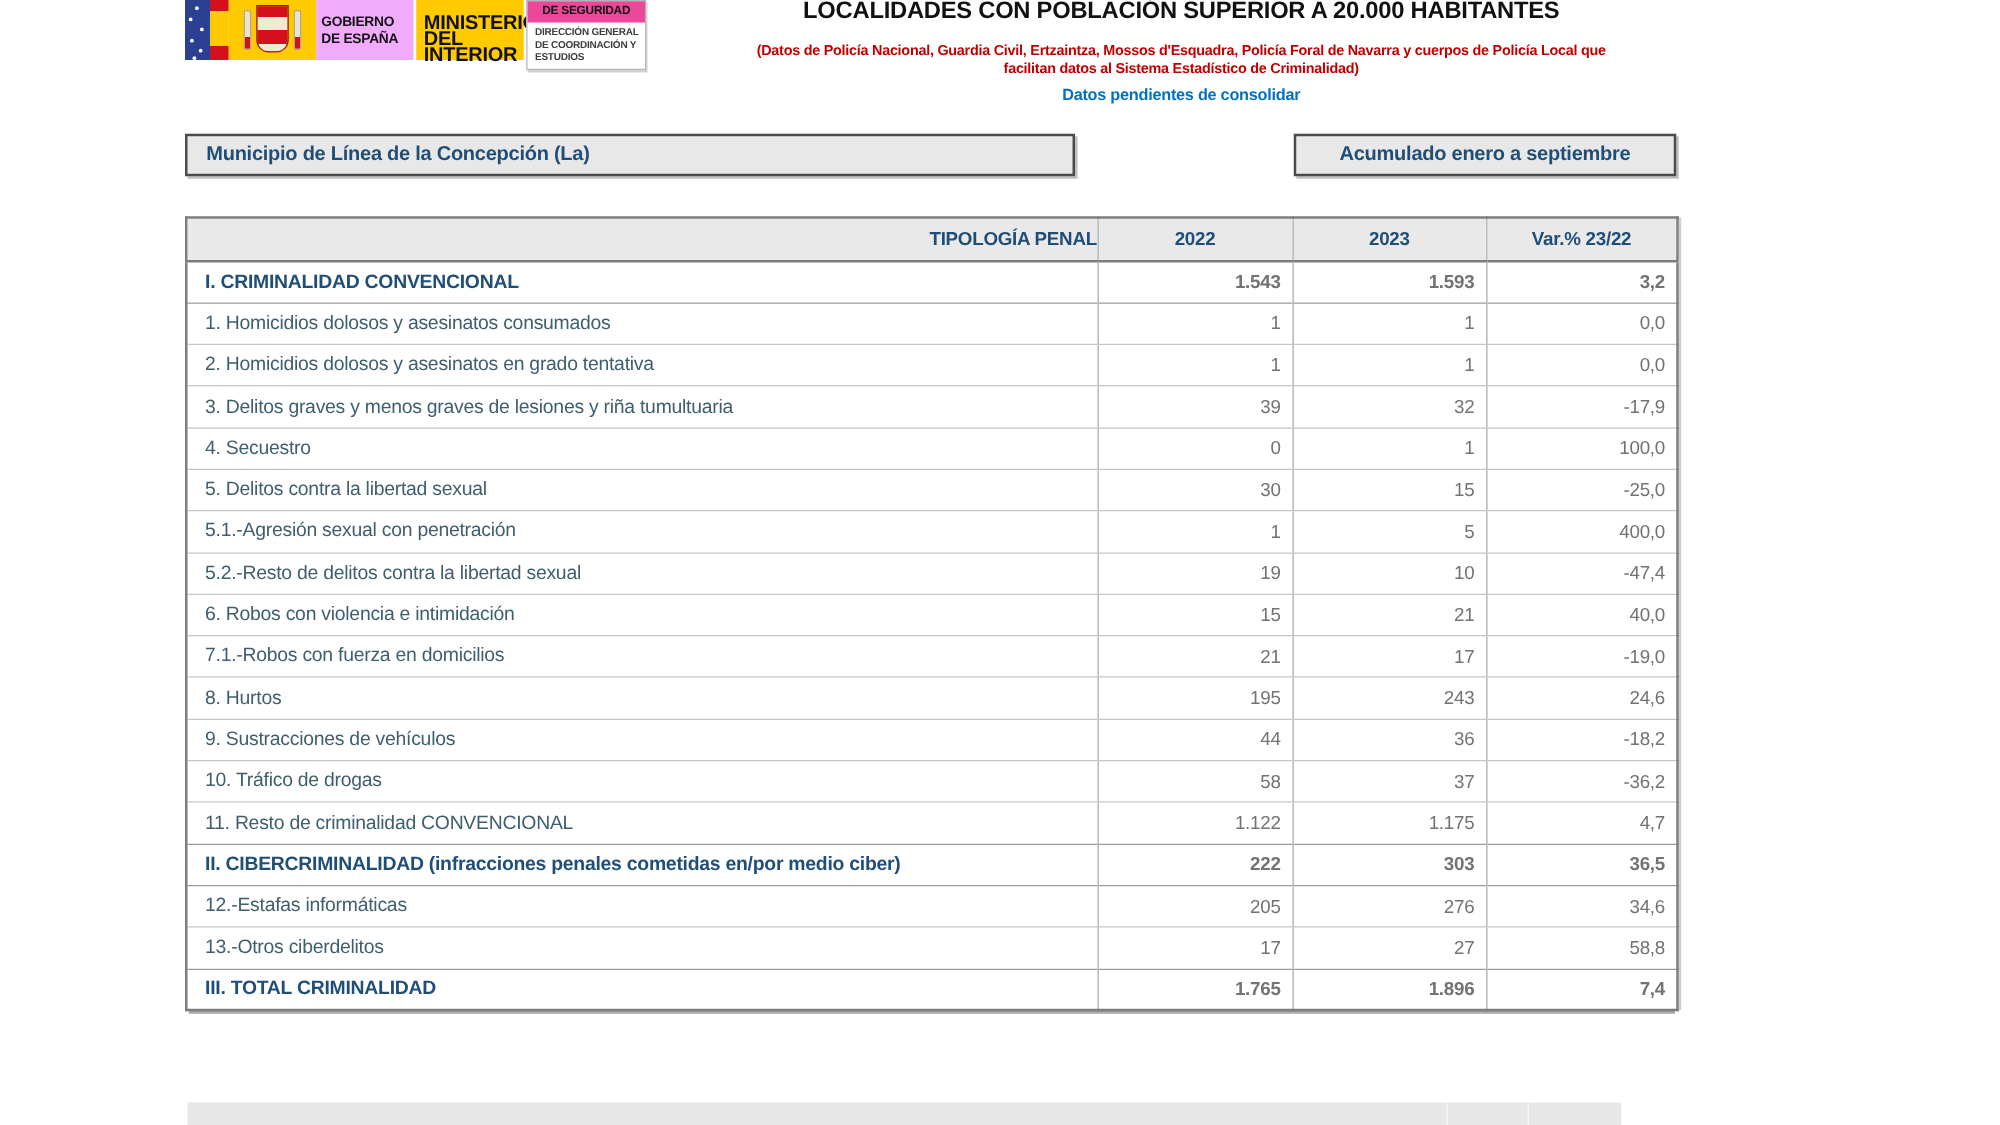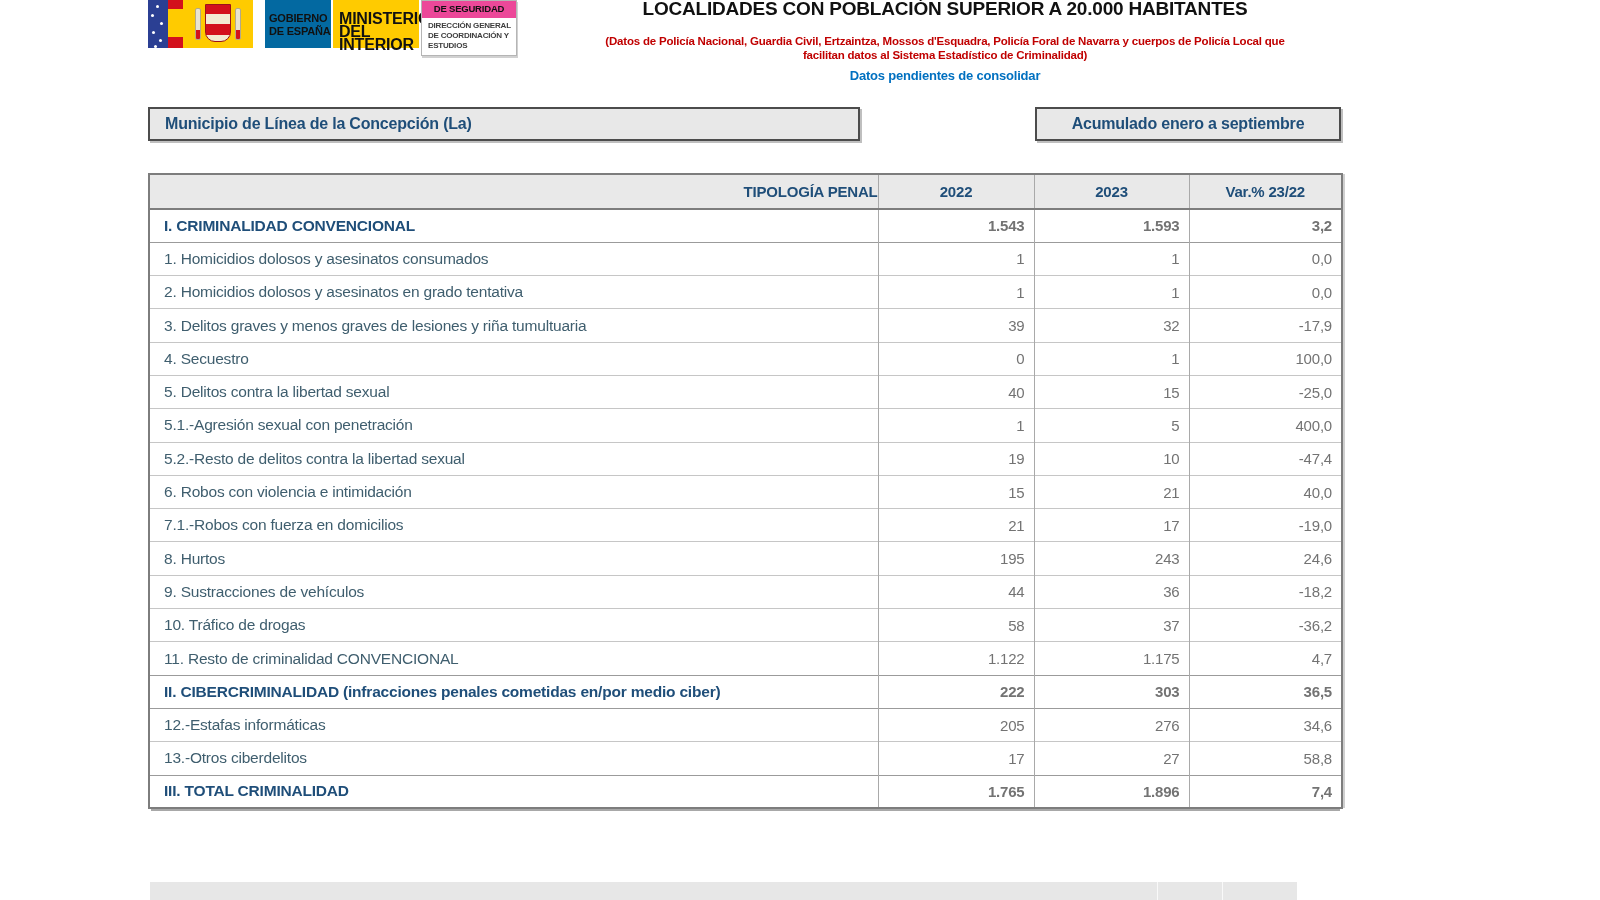--- a/index.html
+++ b/index.html
@@ -20,22 +20,22 @@
   }
   .flag-strip { position:absolute; left:20px; top:0; width:15px; height:48px;
     background:linear-gradient(to bottom, #d3101c 0 9px, #ffcb00 9px 37px, #d3101c 37px 48px); }
   .crest-zone { position:absolute; left:35px; top:0; width:70px; height:48px; background:#ffcb00; }
   .shield { position:absolute; left:22px; top:4px; width:26px; height:38px;
     background:linear-gradient(to bottom, #d3101c 0 9px, #f3ead2 9px 19px, #d3101c 19px 30px, #f3ead2 30px 38px);
     border:1px solid #9a121b; border-radius:0 0 10px 10px; }
   .pillar-l, .pillar-r { position:absolute; top:8px; width:6px; height:32px;
     background:linear-gradient(to bottom,#e9e4d2 0 70%, #d3101c 70% 100%); border:1px solid #b3a98a; border-radius:2px; }
   .pillar-l { left:12px; } .pillar-r { right:12px; }
-  .gob-zone { position:absolute; left:105px; top:0; width:78px; height:48px; background:#0369a1;
-    font-weight:bold; font-size:11px; line-height:13px; color:#111; padding:12px 0 0 4px;margin-left:12px; }
+  .gob-zone { position:absolute; left:105px; top:0; width:78px; height:48px; background:#f0abfc;
+    font-weight:bold; font-size:11px; line-height:13px; color:#111; padding:12px 0 0 4px; }
   .logo-divider { position:absolute; left:183px; top:0; width:2px; height:48px; background:#fff; }
   .min-zone { position:absolute; left:185px; top:0; width:86px; height:48px; background:#ffcb00;
     font-weight:bold; font-size:16px; line-height:13px; color:#111; padding:12px 0 0 6px; }
   .dg-box { position:absolute; left:273px; top:0; width:96px; height:56px; background:#fff;
     border:1px solid #b5b5b5; box-shadow:1px 2px 0 rgba(0,0,0,0.18); }
   .dg-band { height:17px; background:#ec4899; font-weight:bold; font-size:9.5px; line-height:15px;
     text-align:center; color:#111; }
   .dg-text { font-size:8px; line-height:10px; color:#3d3d3d; padding:3px 0 0 6px; font-weight:bold; }
 
   
@@ -153,21 +153,21 @@
           <td class="c-num">-17,9</td>
         </tr>
         <tr>
           <td class="c-label">4. Secuestro</td>
           <td class="c-num">0</td>
           <td class="c-num">1</td>
           <td class="c-num">100,0</td>
         </tr>
         <tr>
           <td class="c-label">5. Delitos contra la libertad sexual</td>
-          <td class="c-num">40</td>
+          <td class="c-num">30</td>
           <td class="c-num">15</td>
           <td class="c-num">-25,0</td>
         </tr>
         <tr>
           <td class="c-label">5.1.-Agresión sexual con penetración</td>
           <td class="c-num">1</td>
           <td class="c-num">5</td>
           <td class="c-num">400,0</td>
         </tr>
         <tr>

